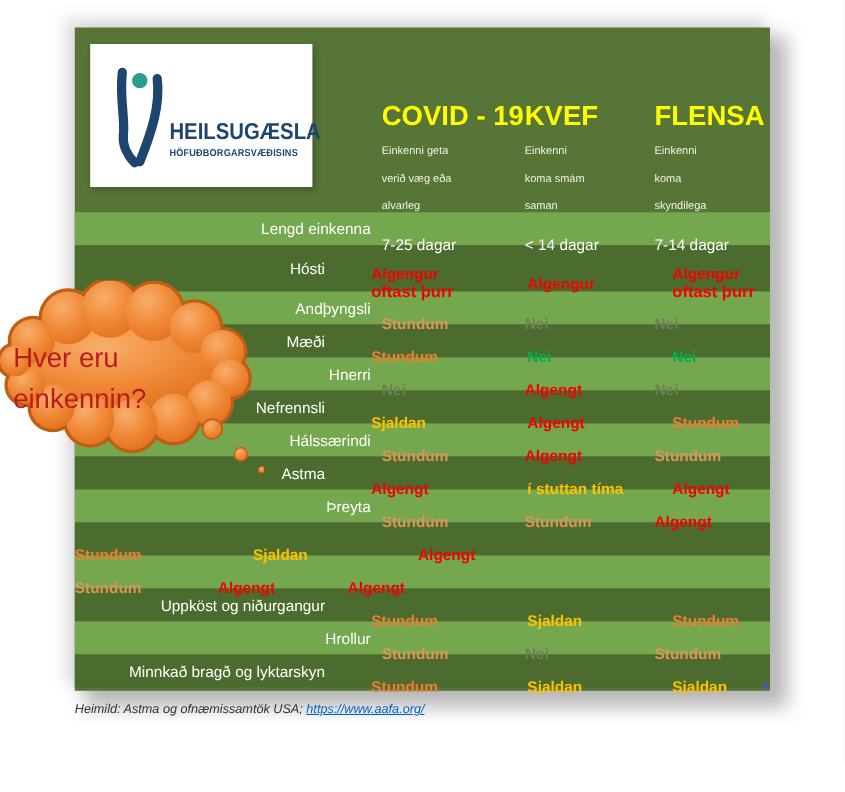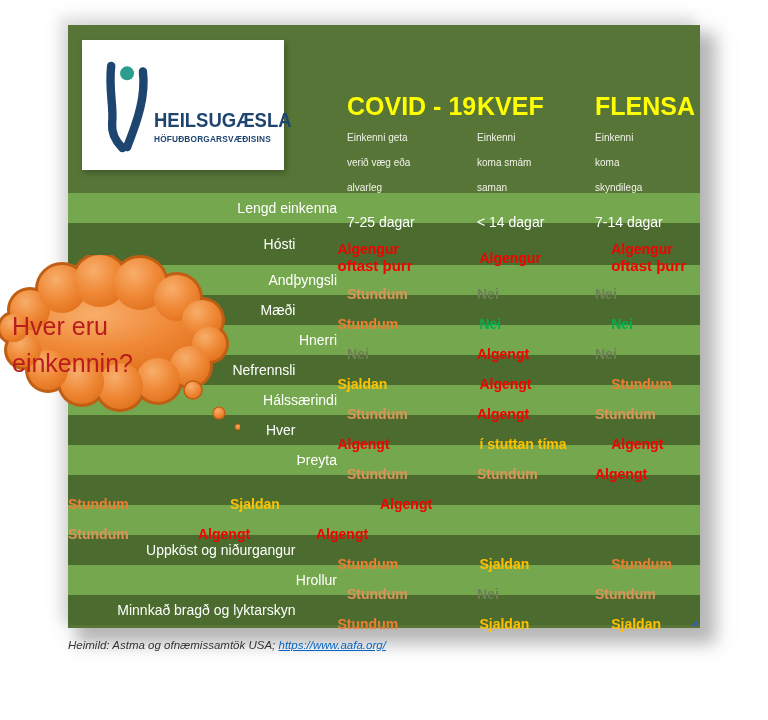--- a/index.html
+++ b/index.html
@@ -161,21 +161,21 @@
   </div>
 
   <div class="trow light">
     <div class="cell label">Hálssærindi</div>
     <div class="cell v v0"><span class="main c-orange">Stundum</span></div>
     <div class="cell v v1"><span class="main c-red">Algengt</span></div>
     <div class="cell v v2"><span class="main c-orange">Stundum</span></div>
   </div>
 
   <div class="trow dark">
-    <div class="cell label">Hver</div>
+    <div class="cell label">Astma</div>
     <div class="cell v v0"><span class="main c-red">Algengt</span></div>
     <div class="cell v v1"><span class="main c-yellow">í stuttan tíma</span></div>
     <div class="cell v v2"><span class="main c-red">Algengt</span></div>
   </div>
 
   <div class="trow light">
     <div class="cell label">Þreyta</div>
     <div class="cell v v0"><span class="main c-orange">Stundum</span></div>
     <div class="cell v v1"><span class="main c-orange">Stundum</span></div>
     <div class="cell v v2"><span class="main c-red">Algengt</span></div>

